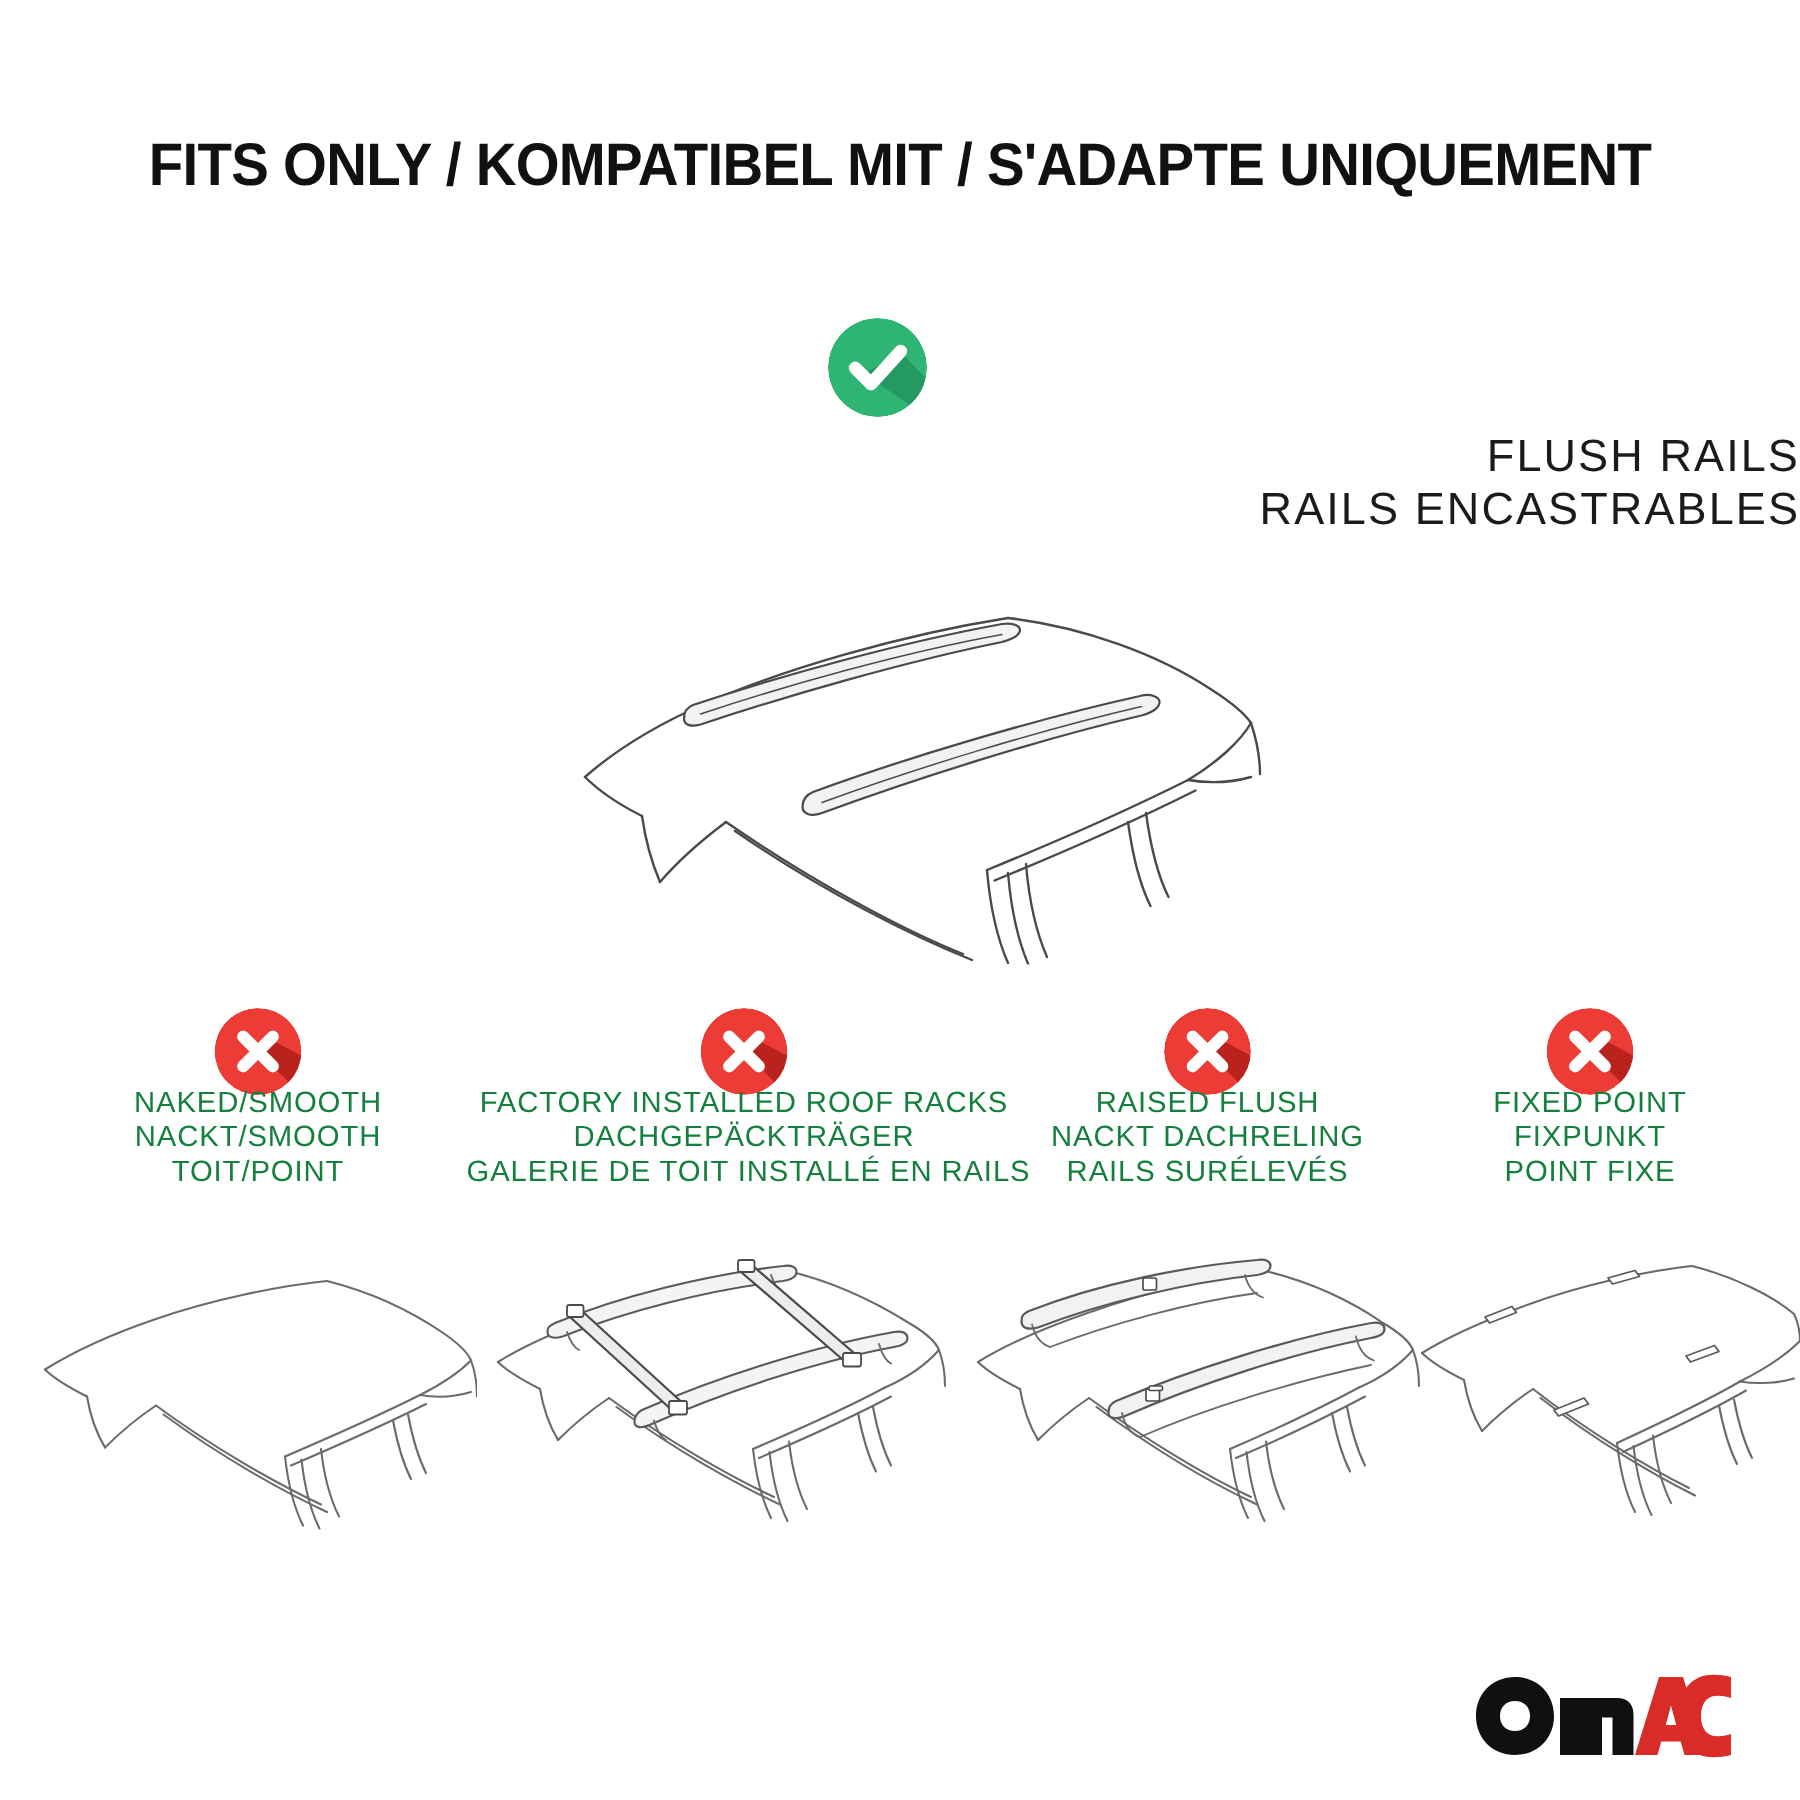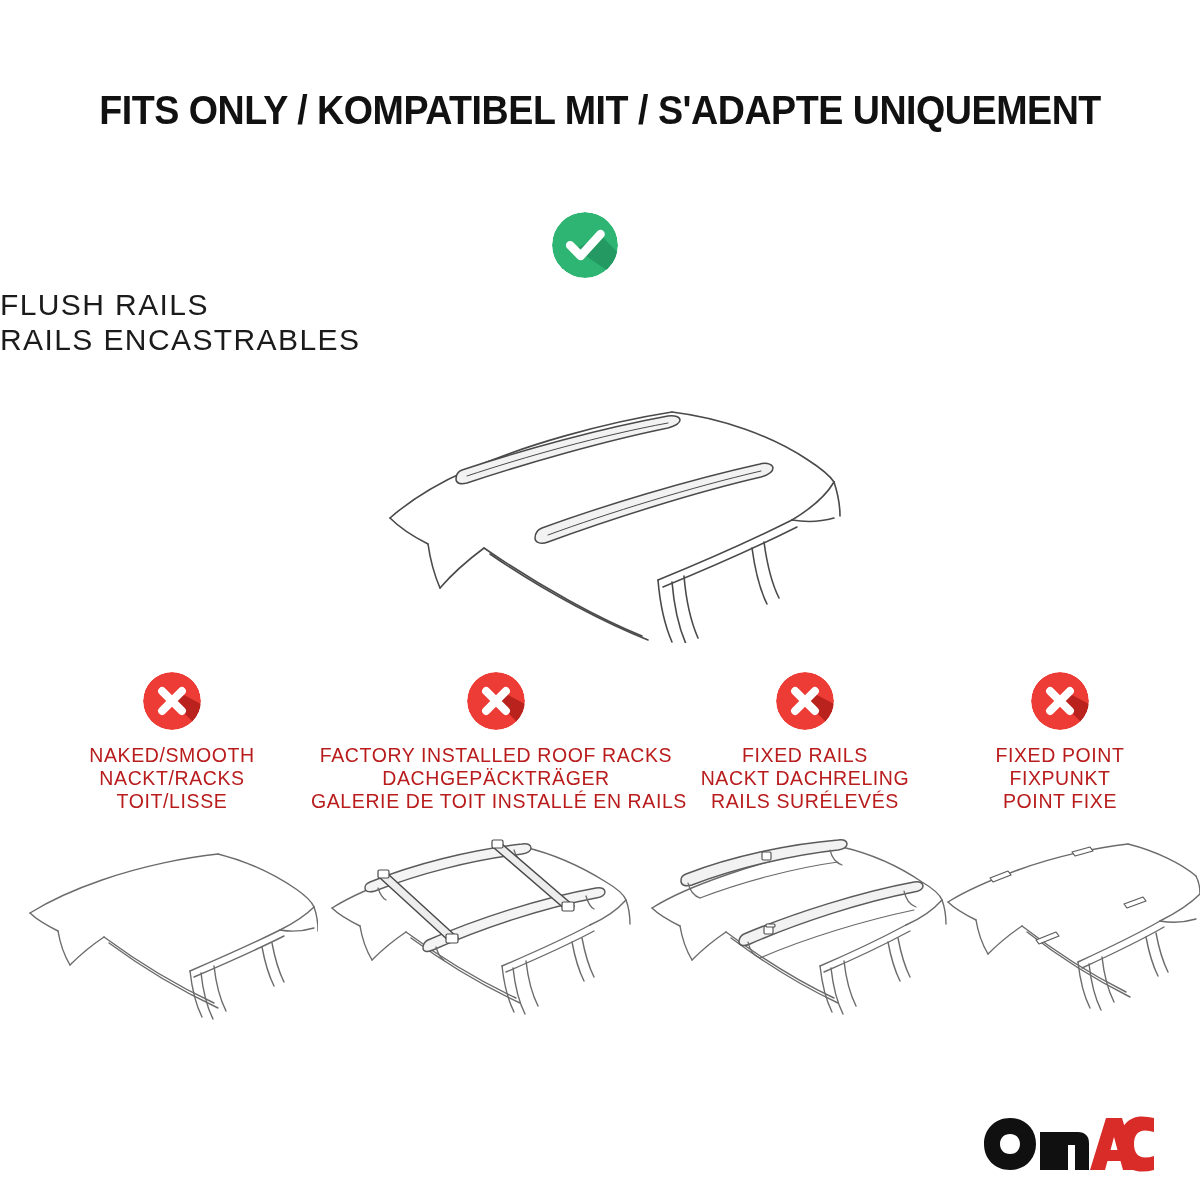--- a/index.html
+++ b/index.html
@@ -32,46 +32,46 @@
     border-radius:50%;
     overflow:hidden;
   }
   .badge svg{display:block;width:100%;height:100%;}
 
   
   .ok-badge{left:552px;top:212px;width:66px;height:66px;}
   .ok-caption{
     position:absolute;
     left:0;right:0;top:287px;
-    text-align:left;
+    text-align:right;
     font-size:30px;
     line-height:35px;
     letter-spacing:1.4px;
     font-weight:400;
     color:#1b1b1b;
   }
   .ok-caption div{white-space:nowrap;}
 
   .hero-roof{
     position:absolute;
     left:372px;top:398px;width:470px;height:245px;
   }
   .hero-roof svg{display:block;width:100%;height:100%;}
 
   
   .col{position:absolute;top:672px;}
   .col .badge{left:50%;transform:translateX(-50%);top:0;width:58px;height:58px;}
   .col-caption{
     position:absolute;
-    top:72px;left:0;right:0;
+    top:52px;left:0;right:0;
     text-align:center;
     font-size:19.5px;
     line-height:23px;
     letter-spacing:0.6px;
-    color:#b91c1c;
+    color:#15803d;
     white-space:nowrap;
   }
   .col-art{
     position:absolute;
     top:0;
   }
   .col-art svg{display:block;width:100%;height:100%;}
 
   #col1{left:47px;width:250px;}
   #col2{left:311px;width:370px;}
@@ -171,22 +171,22 @@
           </defs>
         <g clip-path="url(#xclip1)">
           <circle cx="50" cy="50" r="50" fill="#ED3B35"></circle>
           <path d="M50 50 L100 100 L100 55 L64 36 Z" fill="#A81B17" opacity="0.75"></path>
           <path d="M33 33 L67 67 M67 33 L33 67" stroke="#ffffff" stroke-width="14" stroke-linecap="round"></path>
         </g>
       </svg>
     </div>
     <div class="col-caption">
       <div>NAKED/SMOOTH</div>
-      <div>NACKT/RACKS</div>
-      <div>TOIT/LISSE</div>
+      <div>NACKT/SMOOTH</div>
+      <div>TOIT/POINT</div>
     </div>
   </div>
 
   <div class="col-art" id="art1">
     <svg viewBox="0 0 300 200" xmlns="http://www.w3.org/2000/svg">
       <g fill="none" stroke="#6b6b6b" stroke-width="1.4" stroke-linecap="round" stroke-linejoin="round">
         <path d="M12 68 C28 58 52 46 84 35 C124 21 170 12 200 9"></path>
         <path d="M200 9 C228 16 256 29 278 44 C288 51 294 57 296 62"></path>
         <path d="M296 62 C288 70 276 78 262 85"></path>
         <path d="M12 68 C18 74 28 80 40 86"></path>
@@ -286,21 +286,21 @@
             </clipPath>
           </defs>
         <g clip-path="url(#xclip3)">
           <circle cx="50" cy="50" r="50" fill="#ED3B35"></circle>
           <path d="M50 50 L100 100 L100 55 L64 36 Z" fill="#A81B17" opacity="0.75"></path>
           <path d="M33 33 L67 67 M67 33 L33 67" stroke="#ffffff" stroke-width="14" stroke-linecap="round"></path>
         </g>
       </svg>
     </div>
     <div class="col-caption">
-      <div>FIXED RAILS</div>
+      <div>RAISED FLUSH</div>
       <div>NACKT DACHRELING</div>
       <div>RAILS SURÉLEVÉS</div>
     </div>
   </div>
 
   <div class="col-art" id="art3">
     <svg viewBox="0 0 320 215" xmlns="http://www.w3.org/2000/svg">
       <g fill="none" stroke="#6b6b6b" stroke-width="1.4" stroke-linecap="round" stroke-linejoin="round">
         <path d="M14 78 C30 68 56 56 88 45 C128 31 174 20 204 17"></path>
         <path d="M204 17 C234 24 262 37 284 52 C296 59 302 65 304 70"></path>

